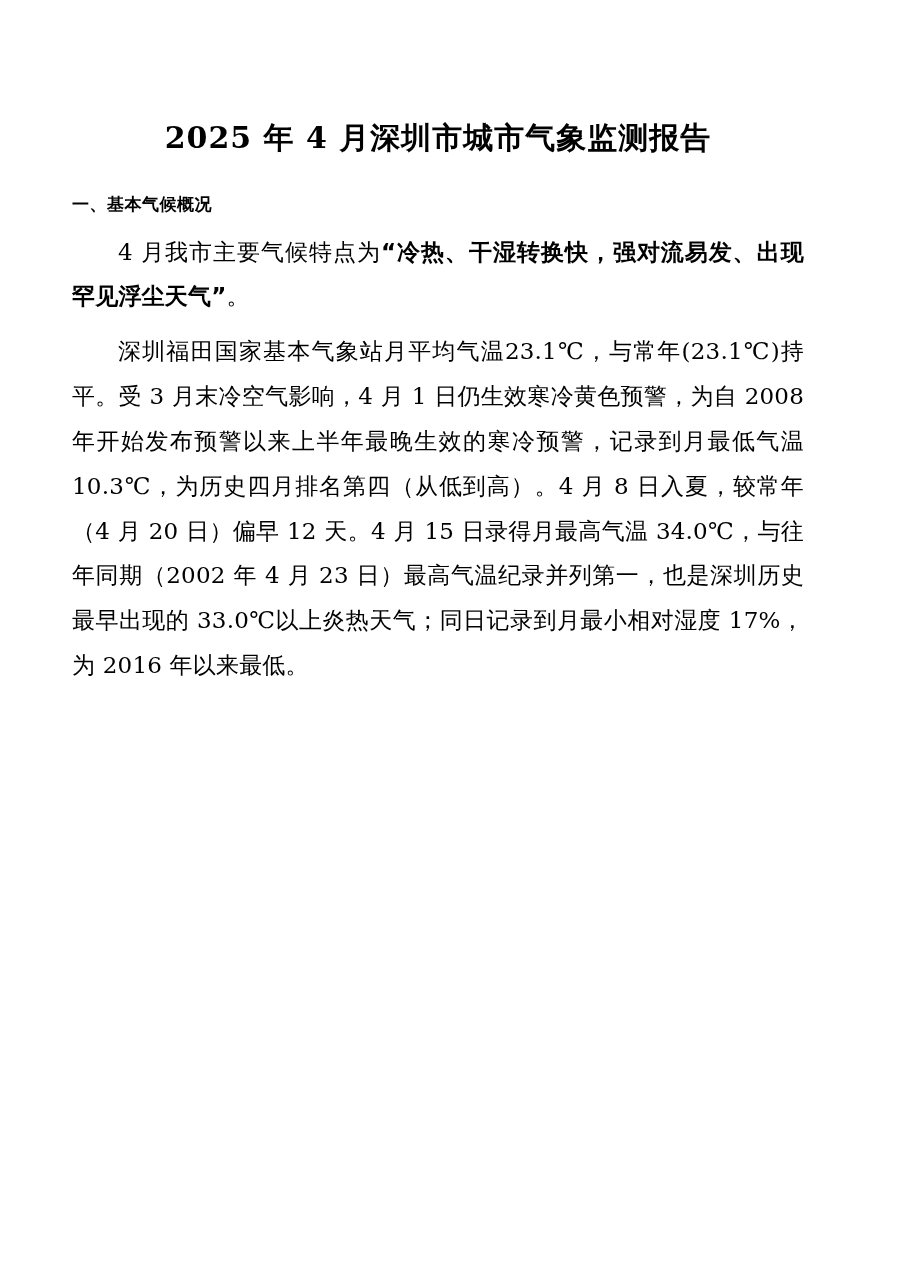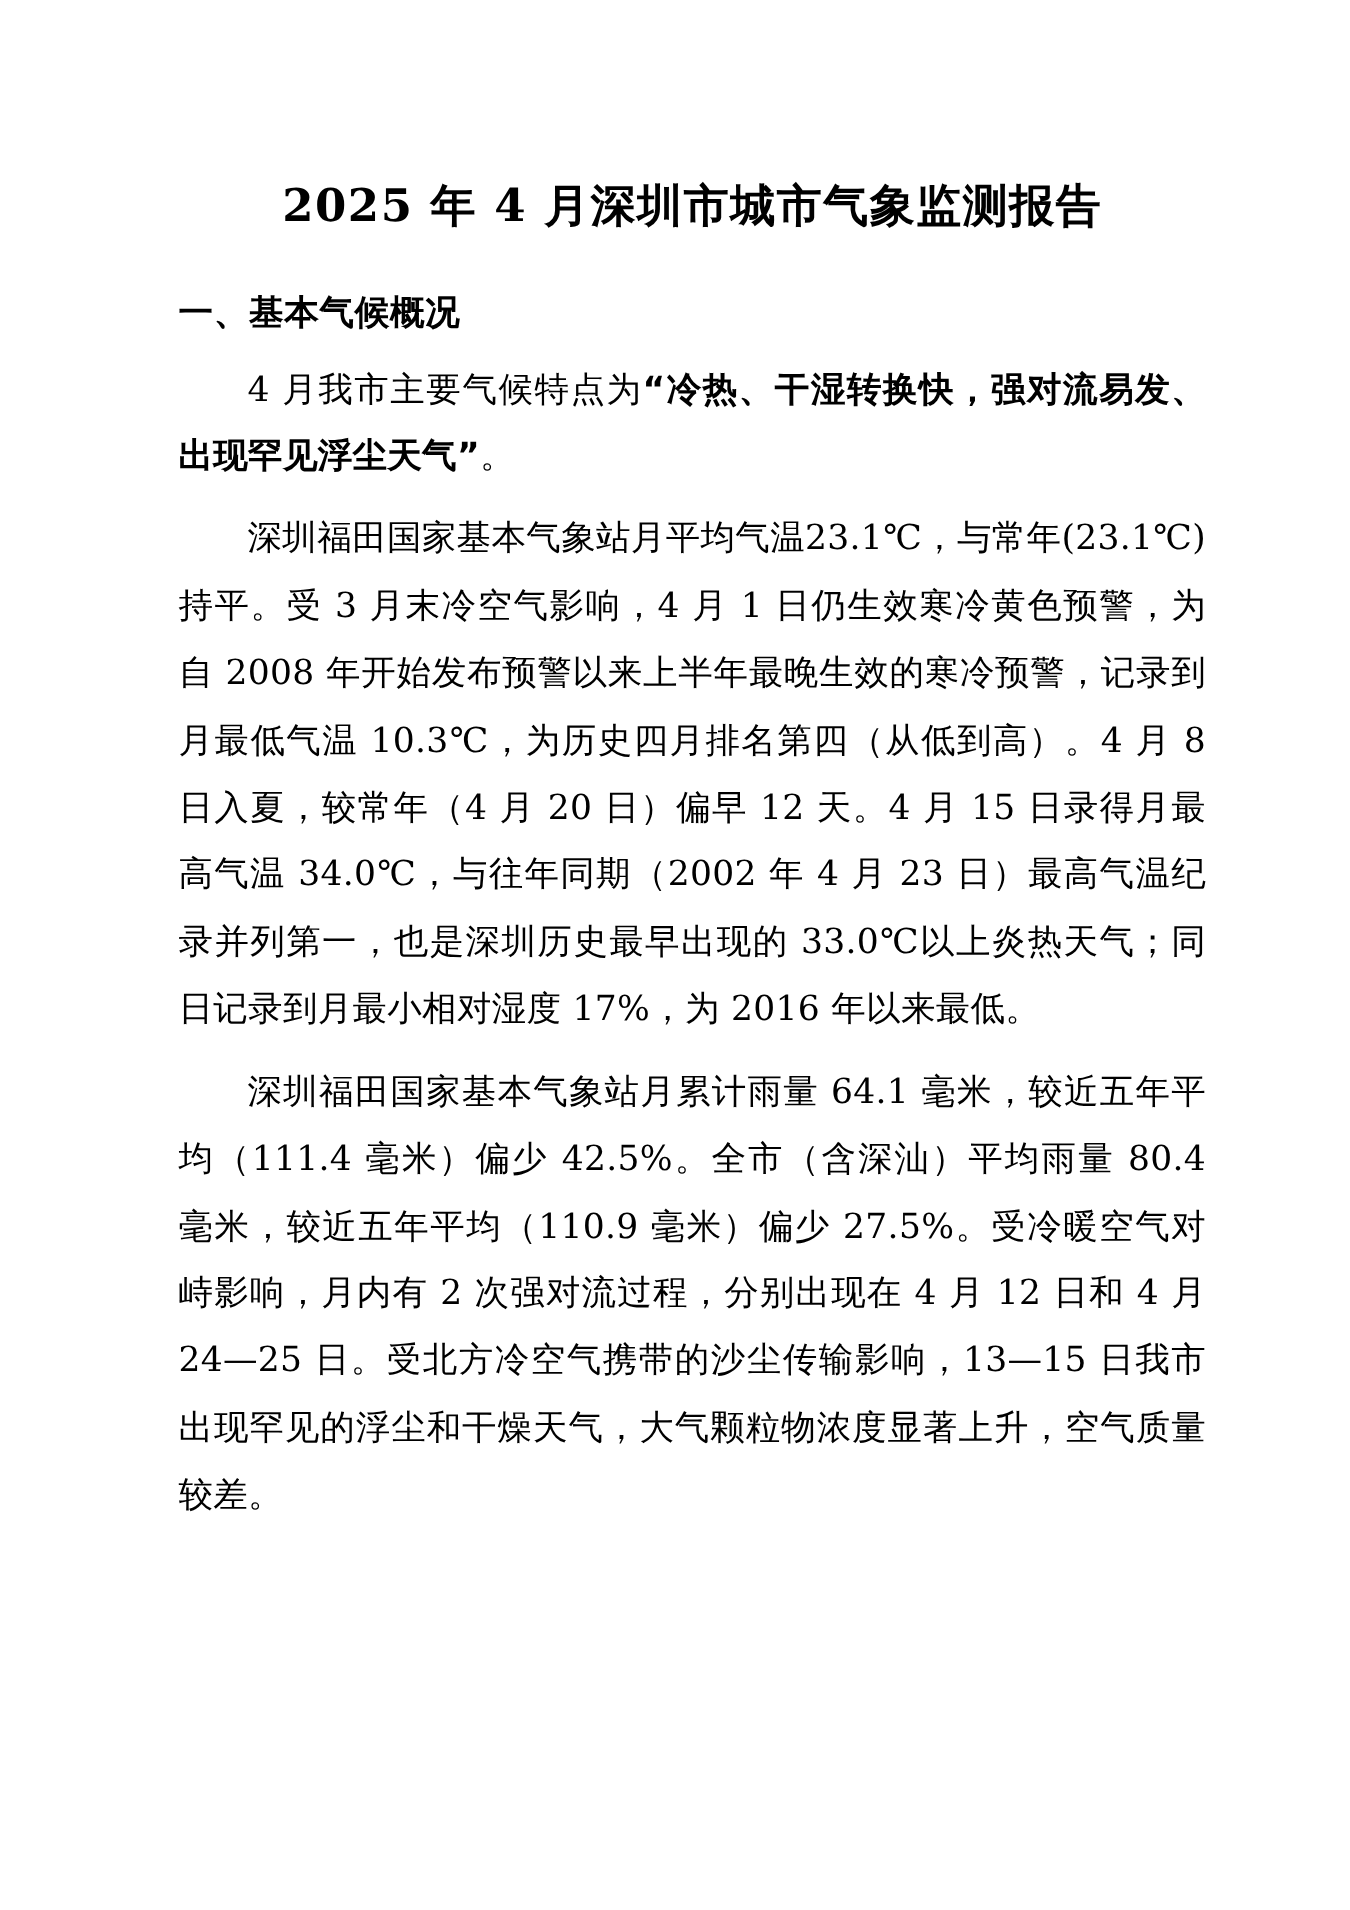--- a/index.html
+++ b/index.html
@@ -13,33 +13,33 @@
     font-family: "DejaVu Serif", "Liberation Serif", serif;
     color: #000000;
     overflow: hidden;
   }
   .page {
     position: relative;
     width: 900px;
     height: 1273px;
     background: #ffffff;
     box-sizing: border-box;
-    padding: 118px 96px 60px 119px;
+    padding: 118px 96px 60px 72px;
   }
   .doc-title {
     font-size: 30px;
     font-weight: bold;
     text-align: center;
     letter-spacing: 1px;
     line-height: 1.35;
     margin: 0 0 34px 0;
     font-family: "DejaVu Serif", "Liberation Serif", serif;
   }
   .section-heading {
-    font-size: 23px;
+    font-size: 17px;
     font-weight: bold;
     margin: 0 0 14px 0;
     letter-spacing: 0.5px;
     font-family: "DejaVu Sans", "Liberation Sans", sans-serif;
   }
   .para {
     font-size: 23px;
     line-height: 1.95;
     text-align: justify;
     text-justify: inter-ideograph;
@@ -63,15 +63,14 @@
   <h1 class="doc-title">2025 年 4 月深圳市城市气象监测报告</h1>
 
   <h2 class="section-heading">一、基本气候概况</h2>
 
   <p class="para spaced">
     <span>4 月我市主要气候特点为</span><span class="bold-quote">“</span><span class="bold-quote">冷热、干湿转换快，强对流易发、出现罕见浮尘天气</span><span class="bold-quote">”</span><span>。</span>
   </p>
 
   <p class="para spaced">深圳福田国家基本气象站月平均气温23.1℃，与常年(23.1℃)持平。受 3 月末冷空气影响，4 月 1 日仍生效寒冷黄色预警，为自 2008 年开始发布预警以来上半年最晚生效的寒冷预警，记录到月最低气温 10.3℃，为历史四月排名第四（从低到高）。4 月 8 日入夏，较常年（4 月 20 日）偏早 12 天。4 月 15 日录得月最高气温 34.0℃，与往年同期（2002 年 4 月 23 日）最高气温纪录并列第一，也是深圳历史最早出现的 33.0℃以上炎热天气；同日记录到月最小相对湿度 17%，为 2016 年以来最低。</p>
 
-  <p class="para">深圳福田国家基本气象站月累计雨量 64.1 毫米，较近五年平均（111.4 毫米）偏少 42.5%。全市（含深汕）平均雨量 80.4 毫米，较近五年平均（110.9 毫米）偏少 27.5%。受冷暖空气对峙影响，月内有 2 次强对流过程，分别出现在 4 月 12 日和 4 月 24—25 日。受北方冷空气携带的沙尘传输影响，13—15 日我市出现罕见的浮尘和干燥天气，大气颗粒物浓度显著上升，空气质量较差。</p>
 
 </div>
 
 </body></html>

